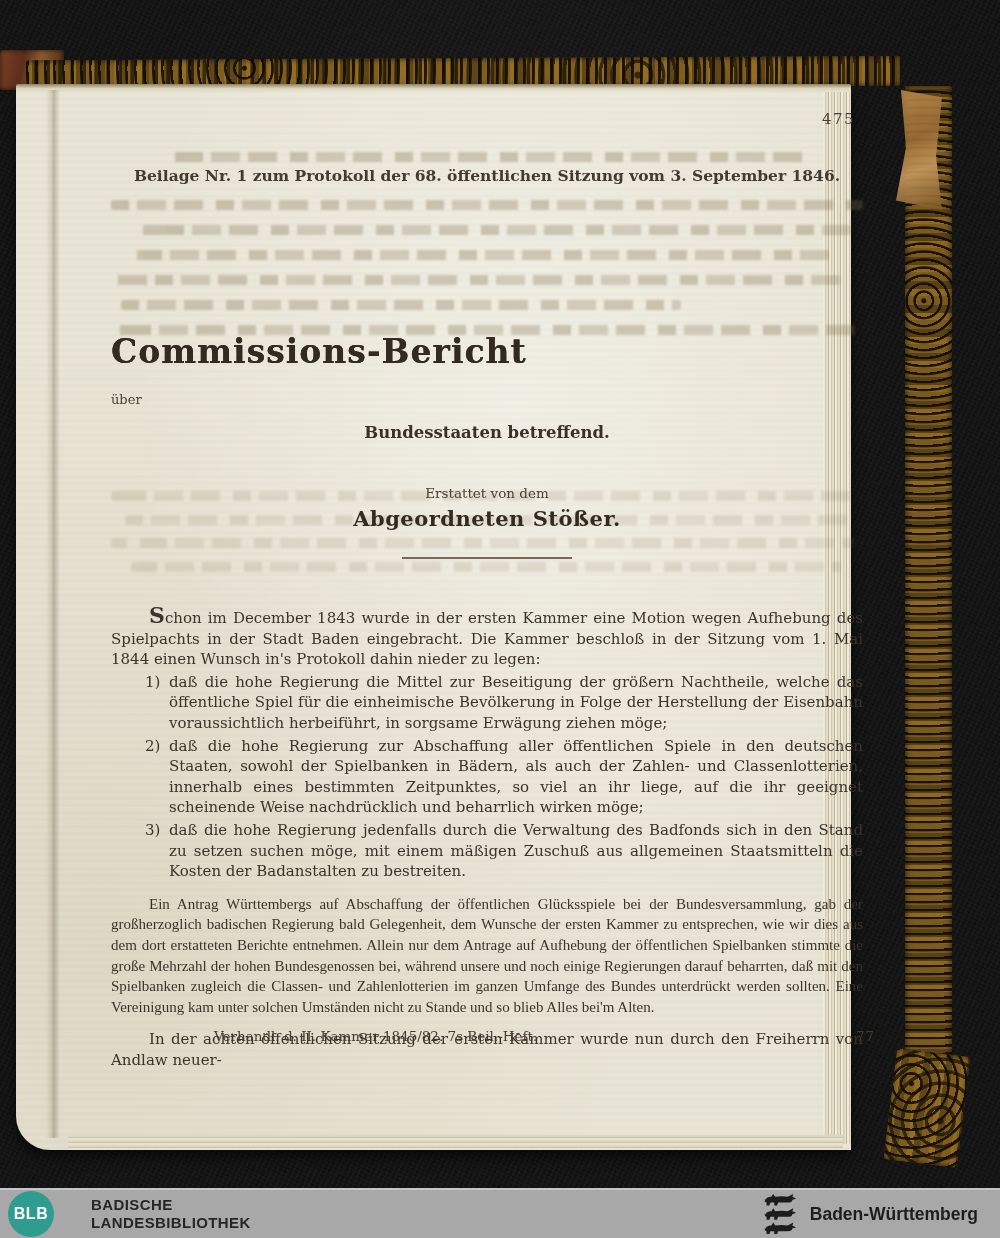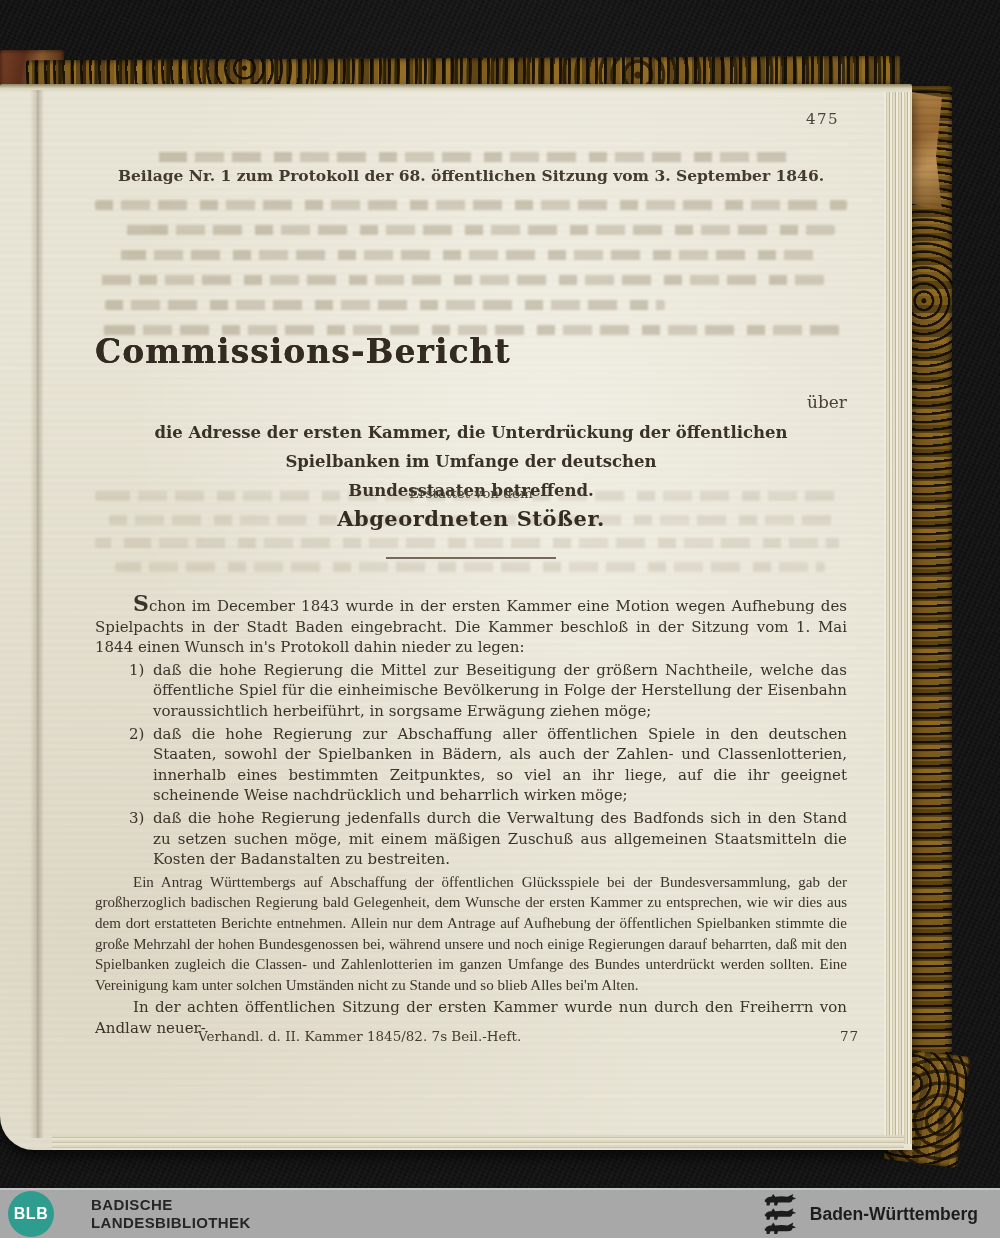--- a/index.html
+++ b/index.html
@@ -27,21 +27,21 @@
       background-image:
         repeating-radial-gradient(circle at 40% 20%, rgba(16,11,3,0.9) 0 2px, rgba(16,11,3,0) 3px 8px),
         repeating-linear-gradient(0deg, rgba(172,126,38,0.55) 0 7px, rgba(80,58,16,0.6) 7px 15px, rgba(140,102,30,0.5) 15px 24px);
       background-color:#6b4e1c;box-shadow:0 0 7px rgba(0,0,0,.85) inset;}
   .tear-patch{position:absolute;left:892px;top:90px;width:50px;height:120px;
       background:linear-gradient(160deg,#b98a4e 0%,#9a6a34 40%,#c79a5e 65%,#7a5424 100%);
       clip-path:polygon(18% 0,100% 6%,88% 55%,100% 100%,8% 92%,28% 48%);opacity:.9;}
   .cover-corner{position:absolute;left:890px;top:1052px;width:74px;height:112px;transform:rotate(7deg);border-radius:4px;}
 
   
-  .page{position:absolute;left:0;top:88px;width:912px;height:1062px;
+  .page{position:absolute;left:16px;top:88px;width:835px;height:1062px;
       background-color:#e9e5d6;
       background-image:
         radial-gradient(ellipse at 60% 30%, rgba(255,255,255,0.35), rgba(255,255,255,0) 55%),
         radial-gradient(ellipse at 10% 80%, rgba(120,100,60,0.10), rgba(0,0,0,0) 50%),
         repeating-linear-gradient(0deg, rgba(120,104,70,0.025) 0 3px, rgba(0,0,0,0) 3px 7px);
       border-bottom-left-radius:34px;
       box-shadow:0 6px 14px rgba(0,0,0,0.65);}
   .page-top-edge{position:absolute;left:0;top:-4px;width:100%;height:8px;
       background:linear-gradient(180deg,#8e835f, #d9d4bd 55%, rgba(0,0,0,0) 100%);border-radius:2px;}
   .page-edge-right{position:absolute;right:0;top:4px;width:28px;height:calc(100% - 10px);
@@ -60,30 +60,30 @@
         rgba(118,102,72,0.24) 26px 55px, rgba(118,102,72,0) 55px 63px,
         rgba(118,102,72,0.28) 63px 92px, rgba(118,102,72,0) 92px 105px);}
   .brow.dim{opacity:.5;}
 
   
   .content{position:absolute;left:95px;top:0;width:752px;color:#3a322a;}
   .pagenum{position:absolute;left:806px;top:22px;font-size:15px;letter-spacing:1.5px;color:#4a4237;}
   .headerline{position:absolute;top:78px;width:100%;text-align:center;font-size:15.5px;font-weight:bold;color:#443b2f;}
   .doctitle{position:absolute;top:244px;width:100%;text-align:left;font-size:33px;font-weight:bold;
       letter-spacing:1px;color:#332b21;text-shadow:0 0 .6px #332b21;}
-  .ueber{position:absolute;top:304px;width:100%;text-align:right;font-size:17px;color:#4a4134;}
+  .ueber{position:absolute;top:304px;width:100%;text-align:left;font-size:13px;color:#4a4134;}
   .subject{position:absolute;top:330px;width:100%;text-align:center;font-size:16.5px;font-weight:bold;
       line-height:29px;color:#3a3227;}
   .erstattet{position:absolute;top:397px;width:100%;text-align:center;font-size:13.5px;color:#4a4134;}
   .presenter{position:absolute;top:418px;width:100%;text-align:center;font-size:21px;font-weight:bold;
       letter-spacing:.5px;color:#332b21;}
   .rule{position:absolute;top:469px;left:calc(50% - 85px);width:170px;height:2px;background:#57493a;opacity:.8;}
 
   .bodytext{position:absolute;top:505px;width:100%;font-size:15px;line-height:20.6px;text-align:justify;color:#3b332a;}
-  .bodytext p{margin:0 0 2px 0;}
+  .bodytext p{margin:12px 0 2px 0;}
   .p-first{text-indent:38px;}
   .p-first::first-letter{font-size:22px;font-weight:bold;}
   .wish-list{margin:1px 0 2px 0;}
   .wish-item{position:relative;padding-left:58px;margin-bottom:2px;}
   .wish-num{position:absolute;left:34px;top:0;}
   .p-closing{text-indent:38px;margin-top:1px;font-family:Liberation Serif, serif;}
   .p-last{text-indent:38px;}
 
   .page-footer{position:absolute;left:103px;top:940px;width:746px;font-size:13.5px;color:#44false3b30;color:#443b30;}
   .pf-left{position:absolute;left:0;top:0;}
@@ -134,21 +134,20 @@
         <div class="brow dim" style="top:427px;left:14px;width:724px;"></div>
         <div class="brow dim" style="top:450px;left:0;width:744px;background-position:38px 0;"></div>
         <div class="brow dim" style="top:474px;left:20px;width:710px;background-position:8px 0;"></div>
       </div>
 
       <div class="headerline">Beilage Nr. 1 zum Protokoll der 68. öffentlichen Sitzung vom 3. September 1846.</div>
 
       <div class="doctitle">Commissions-Bericht</div>
       <div class="ueber">über</div>
       <div class="subject">
-        <div>die Adresse der ersten Kammer, die Unterdrückung der öffentlichen Spielbanken im Umfange der deutschen</div>
         <div>Bundesstaaten betreffend.</div>
       </div>
 
       <div class="erstattet">Erstattet von dem</div>
       <div class="presenter">Abgeordneten Stößer.</div>
       <div class="rule"></div>
 
       <div class="bodytext">
         <p class="p-first">Schon im December 1843 wurde in der ersten Kammer eine Motion wegen Aufhebung des Spielpachts in der Stadt Baden eingebracht. Die Kammer beschloß in der Sitzung vom 1. Mai 1844 einen Wunsch in's Protokoll dahin nieder zu legen:</p>
 

